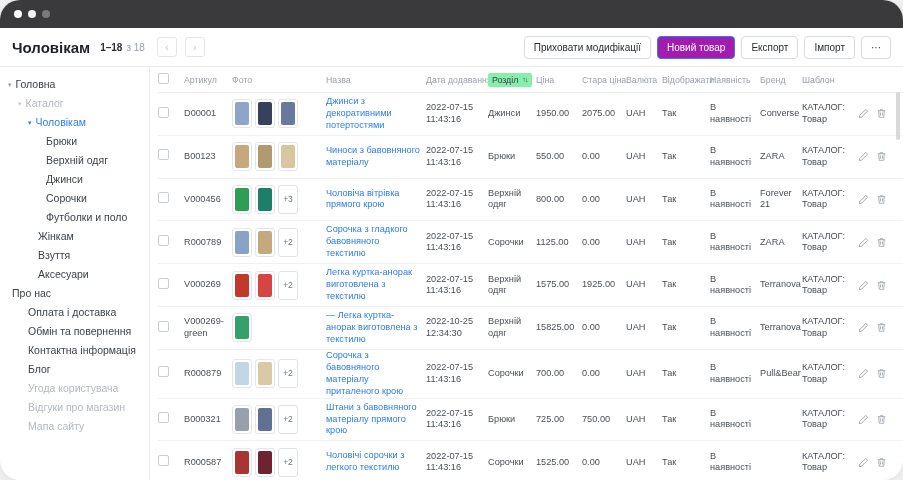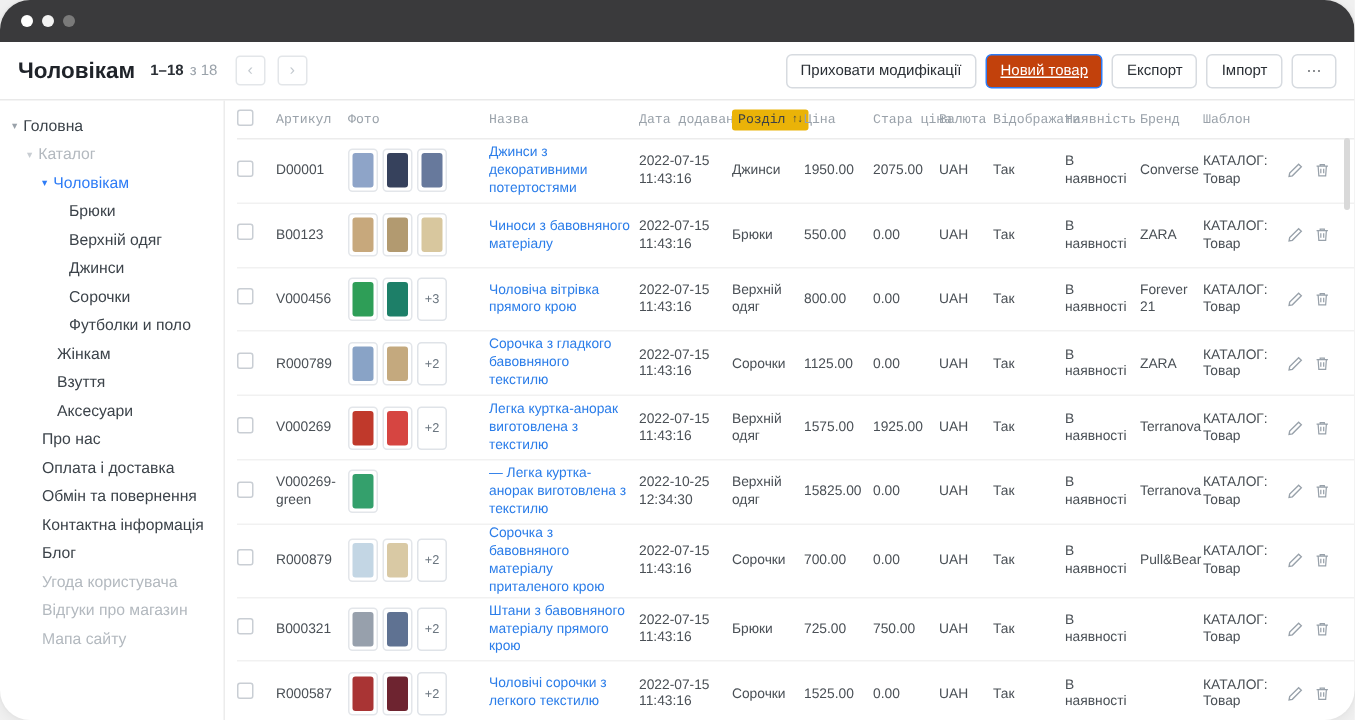--- a/index.html
+++ b/index.html
@@ -10,34 +10,34 @@
   .dot{width:8px;height:8px;border-radius:50%;display:inline-block;}
   .toolbar{height:39px;display:flex;align-items:center;padding:0 12px;border-bottom:1px solid #e9e9e9;gap:8px;}
   .title{font-size:15px;font-weight:bold;color:#1f2329;margin-right:2px;}
   .pag{display:flex;align-items:baseline;gap:4px;margin-right:4px;}
   .pag .cur{font-size:10px;font-weight:bold;color:#2a2f35;}
   .pag .tot{font-size:10px;color:#9aa2aa;}
   .navbtn{width:20px;height:20px;border:1px solid #e3e6e9;border-radius:3px;background:#fff;color:#c3c9cf;font-size:11px;line-height:17px;text-align:center;padding:0;font-family:inherit;}
   .spacer{flex:1}
   .actions-group{display:flex;gap:6px;align-items:center;}
   .btn{border:1px solid #d7dbe0;background:#fff;border-radius:4px;font-size:10px;color:#2a2f35;padding:5px 9px;font-family:inherit;white-space:nowrap;cursor:pointer;}
-  .btn.primary{background:#c2410c;border-color:#2e7cf6;color:#fff;text-decoration:underline;}
+  .btn.primary{background:#a21caf;border-color:#2e7cf6;color:#fff;}
   .content{display:flex;height:413px;}
   .sidebar{width:150px;border-right:1px solid #ececec;padding-top:8px;overflow:hidden;flex:none;}
   .sb-item{font-size:10.5px;line-height:19px;color:#3c434a;display:flex;align-items:center;white-space:nowrap;cursor:pointer;}
   .sb-item .arrow{font-size:7px;color:#9aa2aa;margin-right:4px;}
   .sb-item.active{color:#2e7cf6;}
   .sb-item.active .arrow{color:#2e7cf6;}
   .sb-item.muted{color:#b3b9bf;}
   .sb-item.muted .arrow{color:#c9ced3;}
   .main{flex:1;overflow:hidden;padding-left:8px;}
   .grid{display:grid;grid-template-columns:26px 48px 94px 100px 62px 48px 46px 44px 36px 48px 50px 42px 56px 38px;}
   .thead{align-items:center;height:26px;border-bottom:1px solid #ececec;}
-  .th{font-size:8.8px;color:#9aa2aa;white-space:nowrap;padding-right:4px;font-family:Liberation Mono, monospace;}
-  .hl{background:#eab308;border-radius:2px;padding:2px 4px;color:#3c4046;display:inline-flex;gap:4px;align-items:center;}
+  .th{font-size:8.8px;color:#9aa2aa;white-space:nowrap;padding-right:4px;}
+  .hl{background:#86efac;border-radius:2px;padding:2px 4px;color:#3c4046;display:inline-flex;gap:4px;align-items:center;}
   .hl span{color:#3c4046;}
   .sort{font-size:7.5px;letter-spacing:-1px;color:#3c4046;}
   .trow{align-items:center;min-height:42.8px;border-bottom:1px solid #f1f1f1;}
   .td{font-size:9.2px;color:#4a5056;padding-right:5px;line-height:1.25;}
   .sku{word-break:break-all;}
   .link{color:#2b7de9;text-decoration:none;font-size:9.2px;line-height:1.3;display:inline-block;cursor:pointer;}
   .checkbox{width:11px;height:11px;border:1px solid #c9ced4;border-radius:2px;display:inline-block;background:#fff;cursor:pointer;}
   .photos{display:flex;gap:3px;align-items:center;}
   .thumb{width:20px;height:29px;border:1px solid #e3e6ea;border-radius:3px;background:#fff;padding:2px;display:flex;flex:none;cursor:pointer;}
   .thumb .g{flex:1;border-radius:2px;}
@@ -107,21 +107,21 @@
         </div>
         <div class="sb-item " style="padding-left: 38px;">
           <span>Жінкам</span>
         </div>
         <div class="sb-item " style="padding-left: 38px;">
           <span>Взуття</span>
         </div>
         <div class="sb-item " style="padding-left: 38px;">
           <span>Аксесуари</span>
         </div>
-        <div class="sb-item " style="padding-left: 28px;">
+        <div class="sb-item " style="padding-left: 12px;">
           <span>Про нас</span>
         </div>
         <div class="sb-item " style="padding-left: 28px;">
           <span>Оплата і доставка</span>
         </div>
         <div class="sb-item " style="padding-left: 28px;">
           <span>Обмін та повернення</span>
         </div>
         <div class="sb-item " style="padding-left: 28px; align-items: center;">
           <span>Контактна інформація</span>

